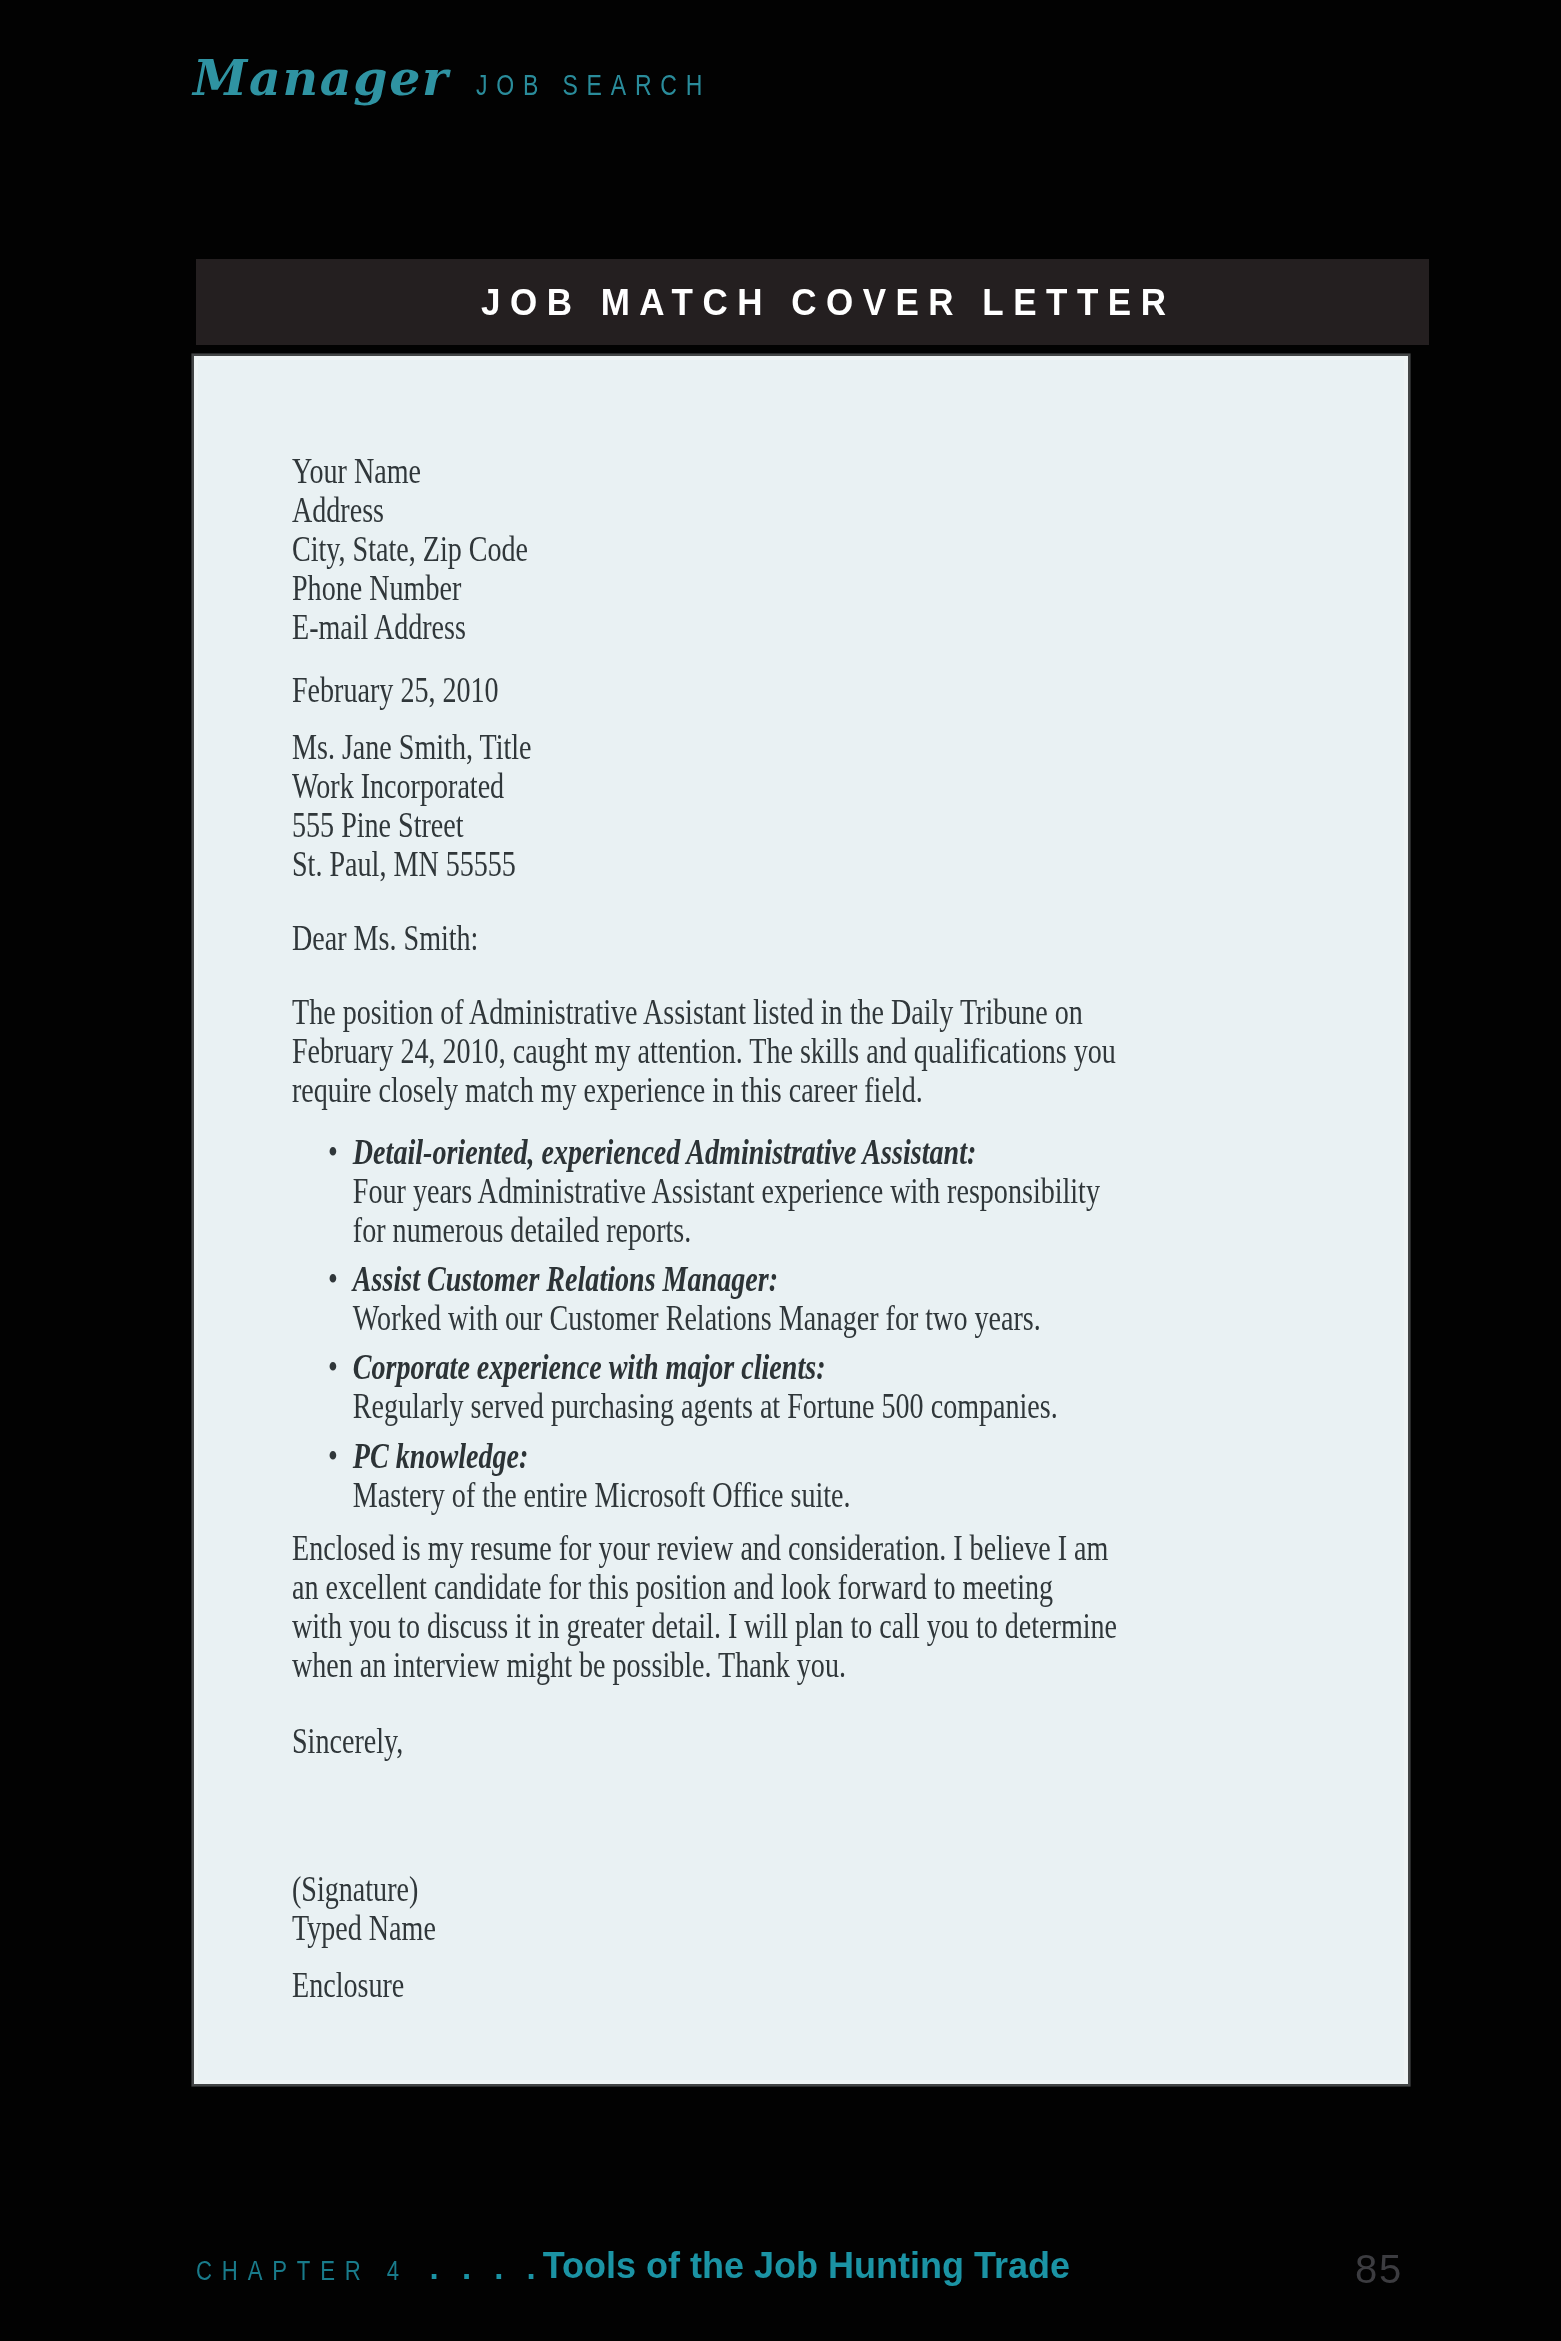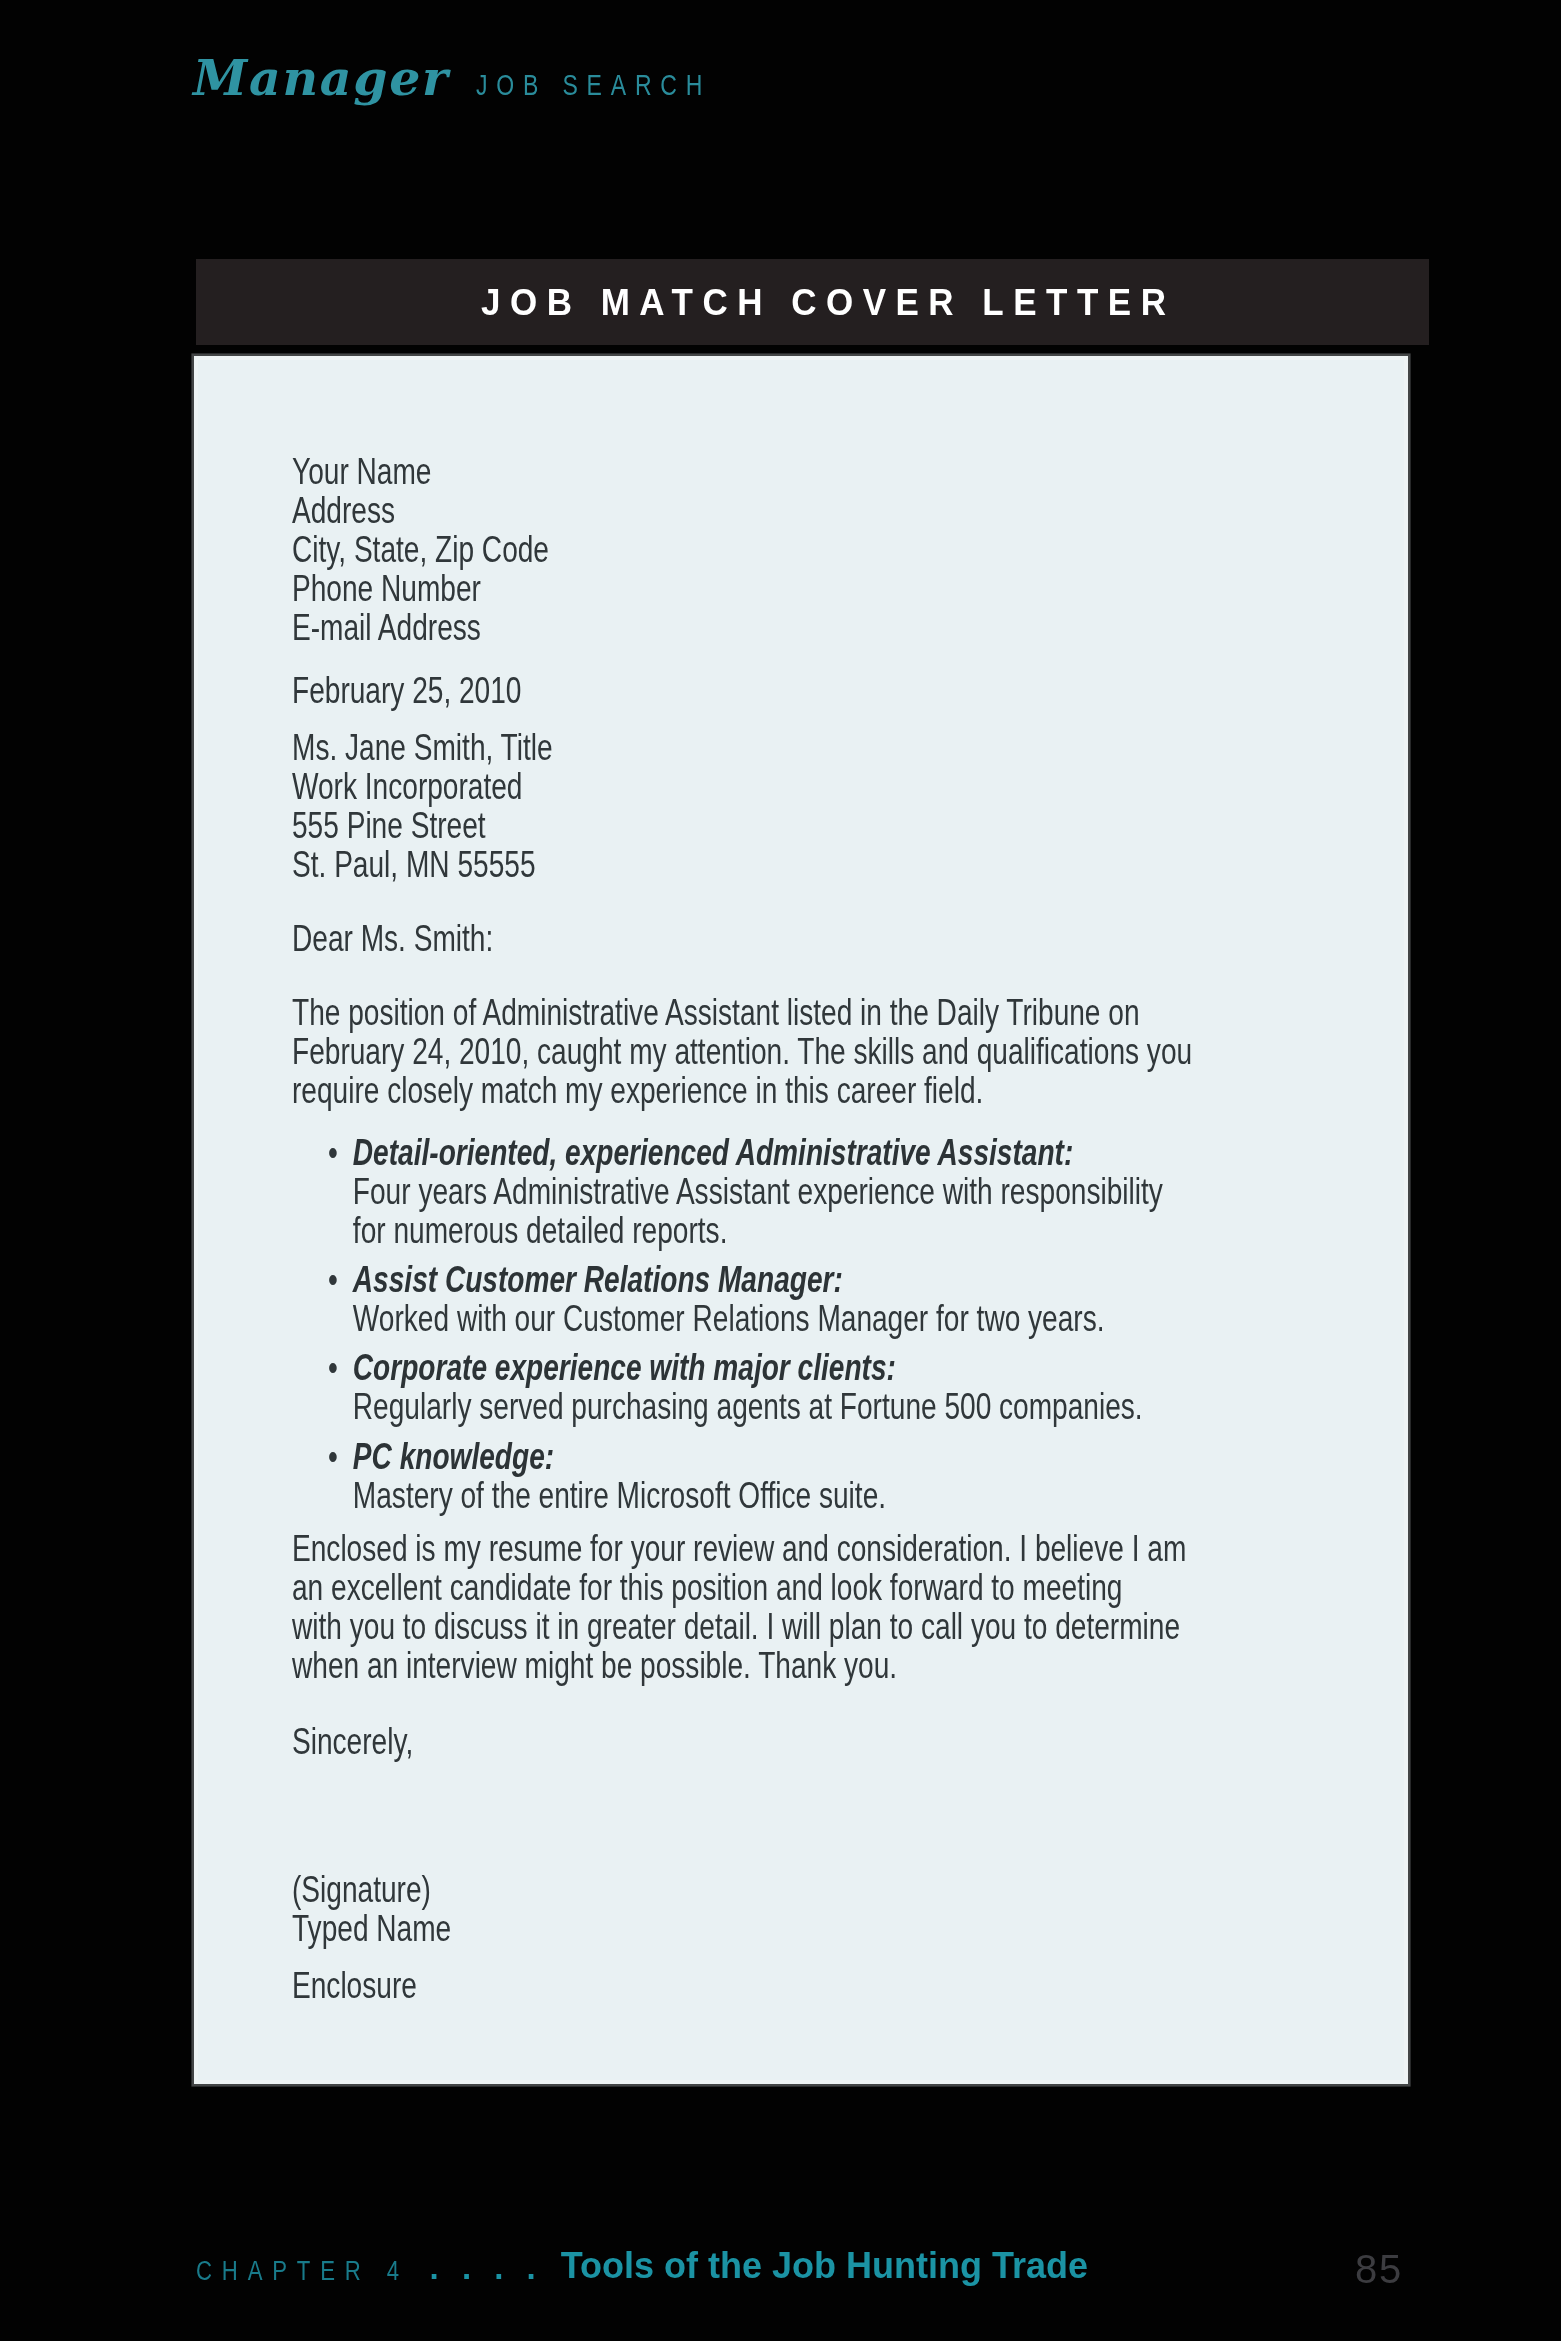--- a/index.html
+++ b/index.html
@@ -48,21 +48,21 @@
 
   
   #letter {
     position: absolute; left: 194px; top: 356px;
     width: 1214px; height: 1728px;
     background: #e9f1f3;
     border: 4.3px solid #eef3f4;
     box-shadow: 0 0 0 2.6px #434546;
     box-sizing: border-box;
   }
-  #letter-inner { padding: 92px 0 0 94px; }
+  #letter-inner { padding: 92px 0 0 94px; font-family: Liberation Serif, serif; }
   .scale {
     transform: scaleX(0.78); transform-origin: 0 0;
     width: 1440px;
   }
   .block {
     font-size: 36px; line-height: 39px;
     color: #30373a;
     white-space: pre-line;
     letter-spacing: 0;
   }
@@ -92,21 +92,21 @@
     font-size: 27px; letter-spacing: 12px;
     color: #197b8b;
     transform: scaleX(0.82); transform-origin: left bottom;
   }
   .separator-dots {
     margin-left: -26px;
     font-size: 33px; font-weight: bold; letter-spacing: 7px;
     color: #1b93a4;
   }
   .section-title {
-    margin-left: 18px;
+    margin-left: 0;
     font-size: 36px; font-weight: bold;
     color: #1b93a4;
   }
   #page-num {
     position: absolute; left: 1355px; top: 2247px;
     font-size: 40px; color: #3c3c40;
     letter-spacing: 1.7px;
   }
 </style>
 </head>

